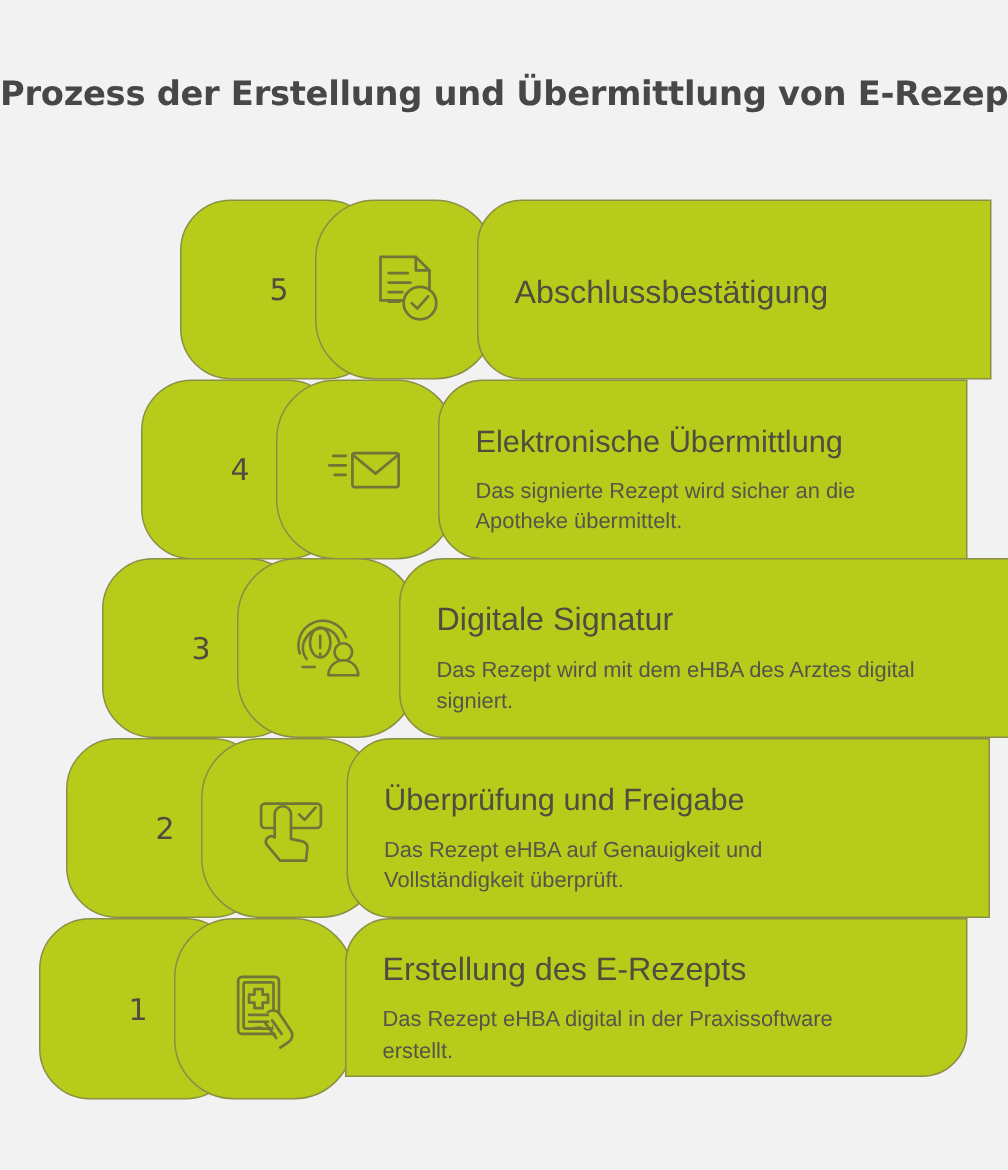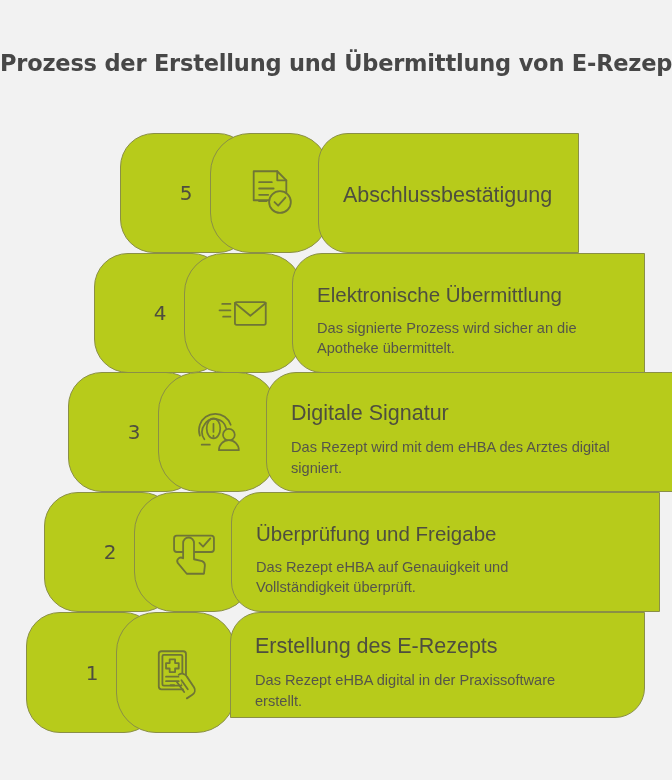--- a/index.html
+++ b/index.html
@@ -137,21 +137,21 @@
         <svg viewBox="0 0 64 64" fill="none" stroke="#6f7536" stroke-width="2" stroke-linecap="round" stroke-linejoin="round">
           <path d="M14 8 h26 l10 10 v22 h-36 z"></path>
           <path d="M40 8 v10 h10"></path>
           <path d="M20 20 h14 M20 27 h16 M20 34 h10 M20 41 h8"></path>
           <circle cx="43" cy="42" r="12" fill="#b7cb1b"></circle>
           <path d="M37 42 l4 4 l8 -9"></path>
         </svg>
       </span>
     </div>
 
-    <div class="panel text-panel" style="left:318px; width:261px;">
+    <div class="panel text-panel" style="left:318px; width:343px;">
       <div class="step-title">Abschlussbestätigung</div>
     </div>
   </div>
 
   <div class="step-row row-4" style="top:253px; left:0; width:672px;">
 
     <div class="panel num-panel" style="left:94px;">
       <span class="num-label">4</span>
     </div>
 
@@ -160,21 +160,21 @@
         <svg viewBox="0 0 64 64" fill="none" stroke="#6f7536" stroke-width="2" stroke-linecap="round" stroke-linejoin="round">
           <rect x="22" y="20" width="34" height="25" rx="2"></rect>
           <path d="M22 21 l17 14 l17 -14"></path>
           <path d="M8 22 h9 M5 29 h12 M9 36 h8"></path>
         </svg>
       </span>
     </div>
 
     <div class="panel text-panel" style="left:292px; width:353px;">
       <div class="step-title">Elektronische Übermittlung</div>
-      <div class="step-desc">Das signierte Prozess wird sicher an die Apotheke übermittelt.</div>
+      <div class="step-desc">Das signierte Rezept wird sicher an die Apotheke übermittelt.</div>
     </div>
   </div>
 
   <div class="step-row row-3" style="top:372px; left:0; width:672px;">
 
     <div class="panel num-panel" style="left:68px;">
       <span class="num-label">3</span>
     </div>
 
     <div class="panel icon-panel" style="left:158px;">

